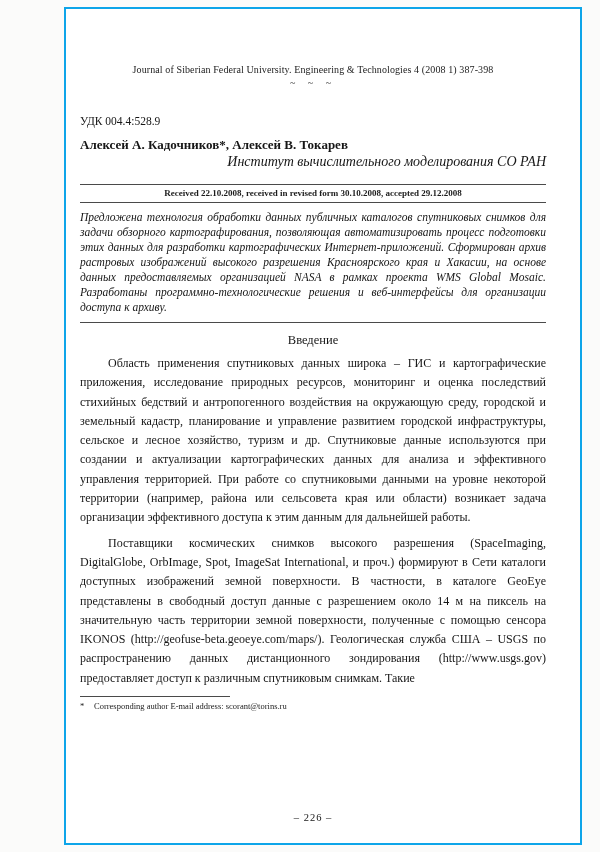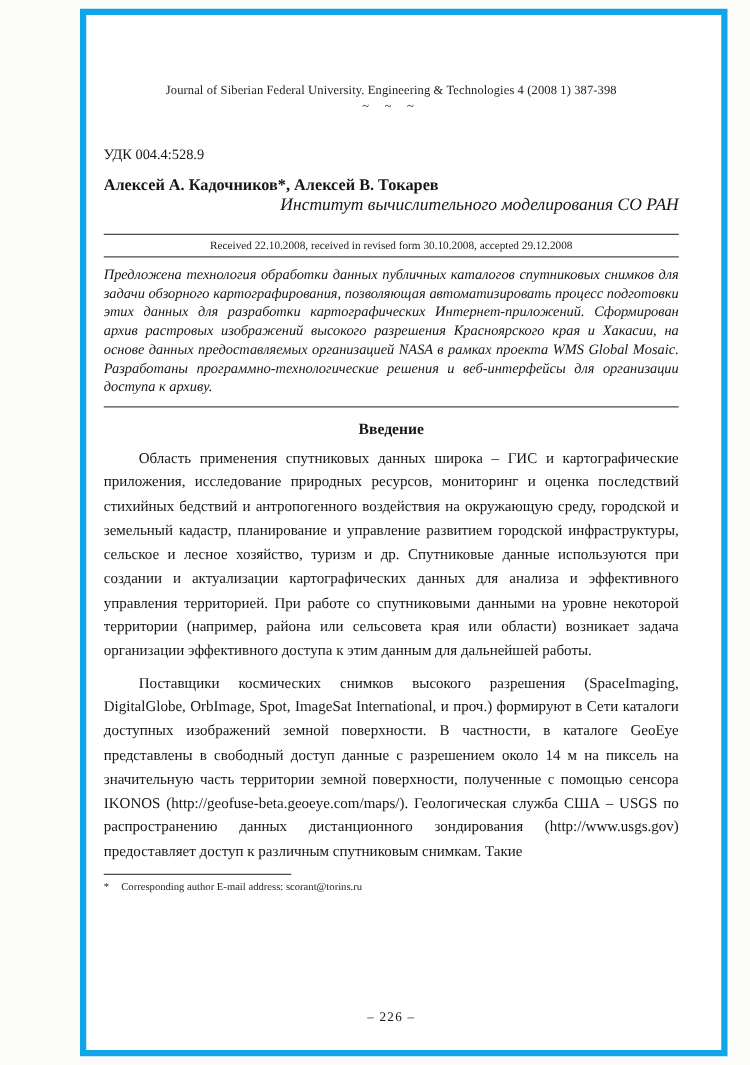--- a/index.html
+++ b/index.html
@@ -12,21 +12,21 @@
     color: #161616;
     -webkit-font-smoothing: antialiased;
   }
   .sheet {
     position: absolute;
     left: 64px;
     top: 7px;
     width: 518px;
     height: 838px;
     box-sizing: border-box;
-    border: 5px solid #0ea5e9;
+    border: 2px solid #0ea5e9;
     background: #ffffff;
   }
   .content {
     position: relative;
     box-sizing: border-box;
     height: 100%;
     padding: 55px 34px 0 14px;
   }
   .journal-header {
     text-align: center;
@@ -74,40 +74,41 @@
     height: 0;
     margin: 0;
   }
   .received-block { margin-top: 14px; }
   .received {
     text-align: center;
     font-size: 9px;
     line-height: 11px;
     padding: 3px 0 3px 0;
     color: #1c1c1c;
+    font-weight: bold;
   }
   .abstract {
     margin: 7px 0 0 0;
     font-style: italic;
     font-size: 11.5px;
     line-height: 15px;
     text-align: justify;
   }
   .keywords {
     margin: 9px 0 0 0;
     font-style: italic;
     font-size: 11.5px;
     line-height: 15px;
     text-align: justify;
   }
   .kw-rule { margin-top: 7px; }
   .section-heading {
     margin-top: 9px;
     text-align: center;
-    font-weight: bold;
+    font-weight: normal;
     font-size: 12.5px;
     line-height: 16px;
   }
   .para {
     margin: 6px 0 0 0;
     font-size: 12px;
     line-height: 19.3px;
     text-align: justify;
     text-indent: 28px;
   }

